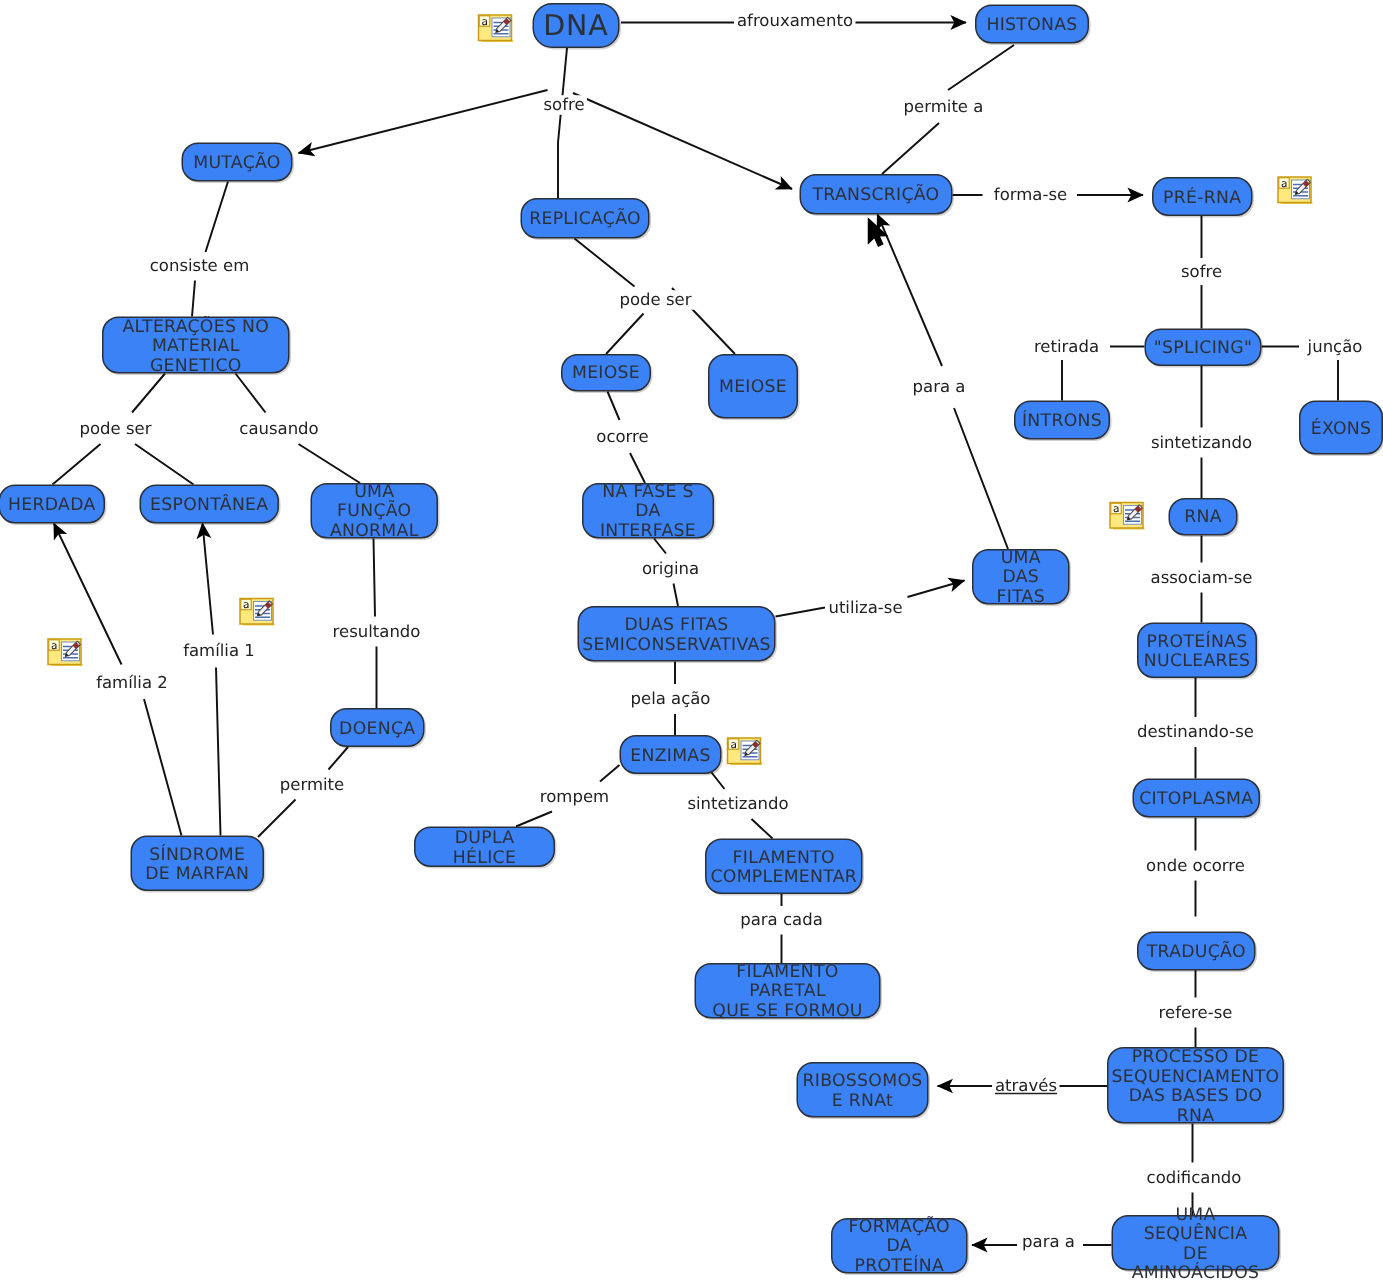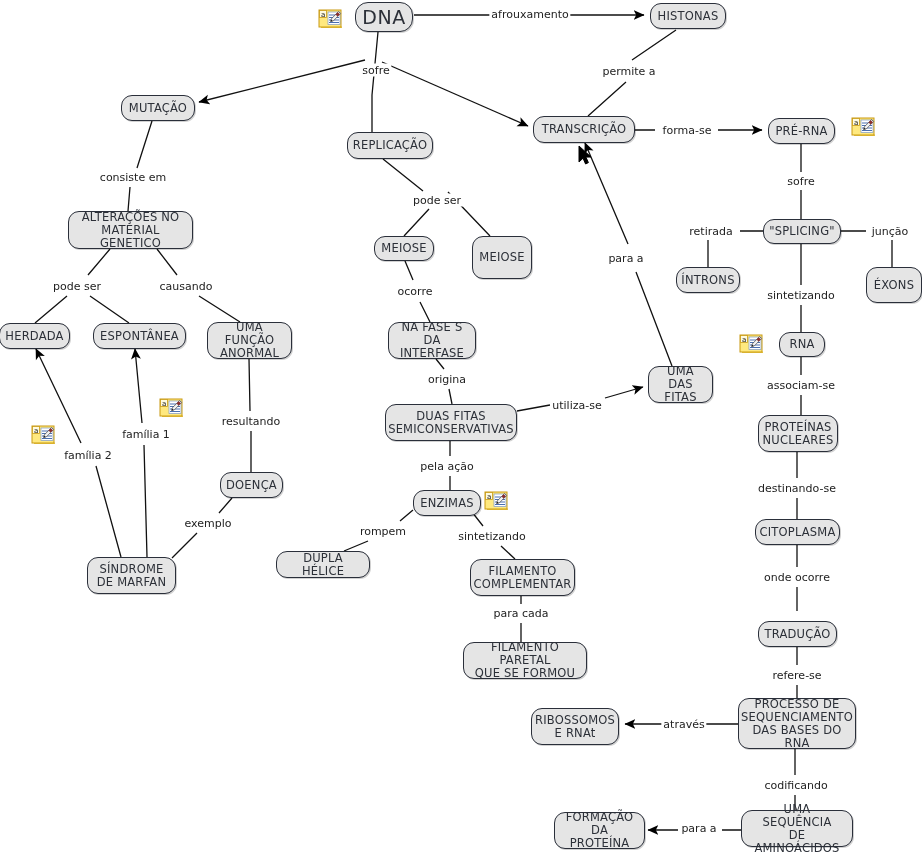--- a/index.html
+++ b/index.html
@@ -18,21 +18,21 @@
   #edges {
     position: absolute;
     left: 0; top: 0;
     width: 922px;
     height: 853px;
     pointer-events: none;
   }
   .node {
     position: absolute;
     box-sizing: border-box;
-    background: #e5e5e5;
+    background: #3b82f6;
     border: 1.6px solid #2a2f3a;
     border-radius: 11px;
     color: #2c3038;
     font-size: 11.5px;
     line-height: 13px;
     letter-spacing: .2px;
     text-align: center;
     display: flex;
     align-items: center;
     justify-content: center;
@@ -181,27 +181,27 @@
       <div class="edge-label" style="left: 801px; top: 295px;">sintetizando</div>
       <div class="edge-label" style="left: 626px; top: 258px;">para a</div>
       <div class="edge-label" style="left: 447px; top: 379px;">origina</div>
       <div class="edge-label" style="left: 801px; top: 385px;">associam-se</div>
       <div class="edge-label" style="left: 577px; top: 405px;">utiliza-se</div>
       <div class="edge-label" style="left: 251px; top: 421px;">resultando</div>
       <div class="edge-label" style="left: 88px; top: 455px;">família 2</div>
       <div class="edge-label" style="left: 146px; top: 434px;">família 1</div>
       <div class="edge-label" style="left: 447px; top: 466px;">pela ação</div>
       <div class="edge-label" style="left: 797px; top: 488px;">destinando-se</div>
-      <div class="edge-label" style="left: 208px; top: 523px;">exemplo</div>
+      <div class="edge-label" style="left: 208px; top: 523px;">permite</div>
       <div class="edge-label" style="left: 383px; top: 531px;">rompem</div>
       <div class="edge-label" style="left: 492px; top: 536px;">sintetizando</div>
       <div class="edge-label" style="left: 797px; top: 577px;">onde ocorre</div>
       <div class="edge-label" style="left: 521px; top: 613px;">para cada</div>
       <div class="edge-label" style="left: 797px; top: 675px;">refere-se</div>
-      <div class="edge-label" style="left: 684px; top: 724px;">através</div>
+      <div class="edge-label" style="left: 684px; top: 724px; text-decoration: underline;">através</div>
       <div class="edge-label" style="left: 796px; top: 785px;">codificando</div>
       <div class="edge-label" style="left: 699px; top: 828px;">para a</div>
     </div>
   <div id="notes-layer">
       <div class="note-icon" style="left: 318px; top: 9px;"><svg viewBox="0 0 26 20" xmlns="http://www.w3.org/2000/svg">
           <path d="M3,17.5 L24,17.5 L24,19 L3,19 Z" fill="#e8c84a"></path>
           <rect x="1" y="1" width="22" height="17" fill="#ffe97f" stroke="#c99a13" stroke-width="1"></rect>
           <rect x="1.5" y="1.5" width="7" height="7" fill="#fffbe0" stroke="#c99a13" stroke-width="0.8"></rect>
           <text x="3" y="7.6" font-family="DejaVu Sans, sans-serif" font-size="7" fill="#111">a</text>
           <rect x="10" y="3" width="12" height="12.5" fill="#ffffff" stroke="#7b96c4" stroke-width="0.7"></rect>

